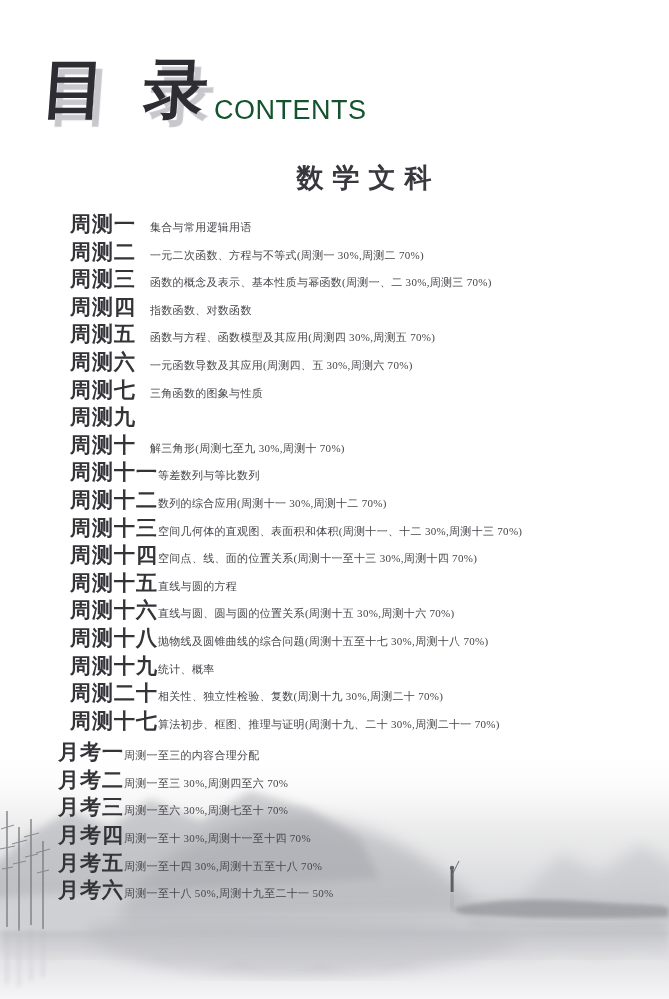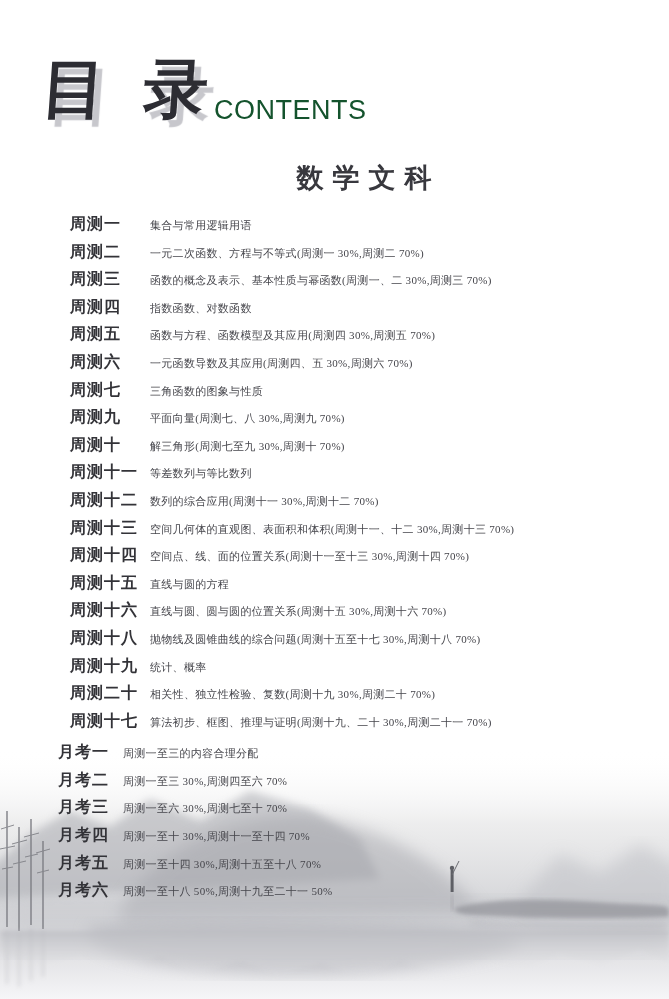--- a/index.html
+++ b/index.html
@@ -59,21 +59,21 @@
     display:flex;
     align-items:baseline;
     height:27.6px;
     line-height:27.6px;
     padding-left:70px;
     white-space:nowrap;
   }
   .row .label{
     font-family:"Liberation Sans","DejaVu Sans",sans-serif;
     font-weight:bold;
-    font-size:16px;
+    font-size:21px;
     color:#333338;
     letter-spacing:1px;
     flex:0 0 auto;
     min-width:80px;
   }
   .row .desc{
     font-family:Liberation Serif, serif;
     font-size:11px;
     color:#45454b;
     letter-spacing:0.3px;
@@ -199,21 +199,20 @@
         <div class="row">
           <span class="label">周测六</span>
           <span class="desc">一元函数导数及其应用(周测四、五 30%,周测六 70%)</span>
         </div>
         <div class="row">
           <span class="label">周测七</span>
           <span class="desc">三角函数的图象与性质</span>
         </div>
         <div class="row">
           <span class="label">周测九</span>
-          <span class="desc">平面向量(周测七、八 30%,周测九 70%)</span>
         </div>
         <div class="row">
           <span class="label">周测十</span>
           <span class="desc">解三角形(周测七至九 30%,周测十 70%)</span>
         </div>
         <div class="row">
           <span class="label">周测十一</span>
           <span class="desc">等差数列与等比数列</span>
         </div>
         <div class="row">

